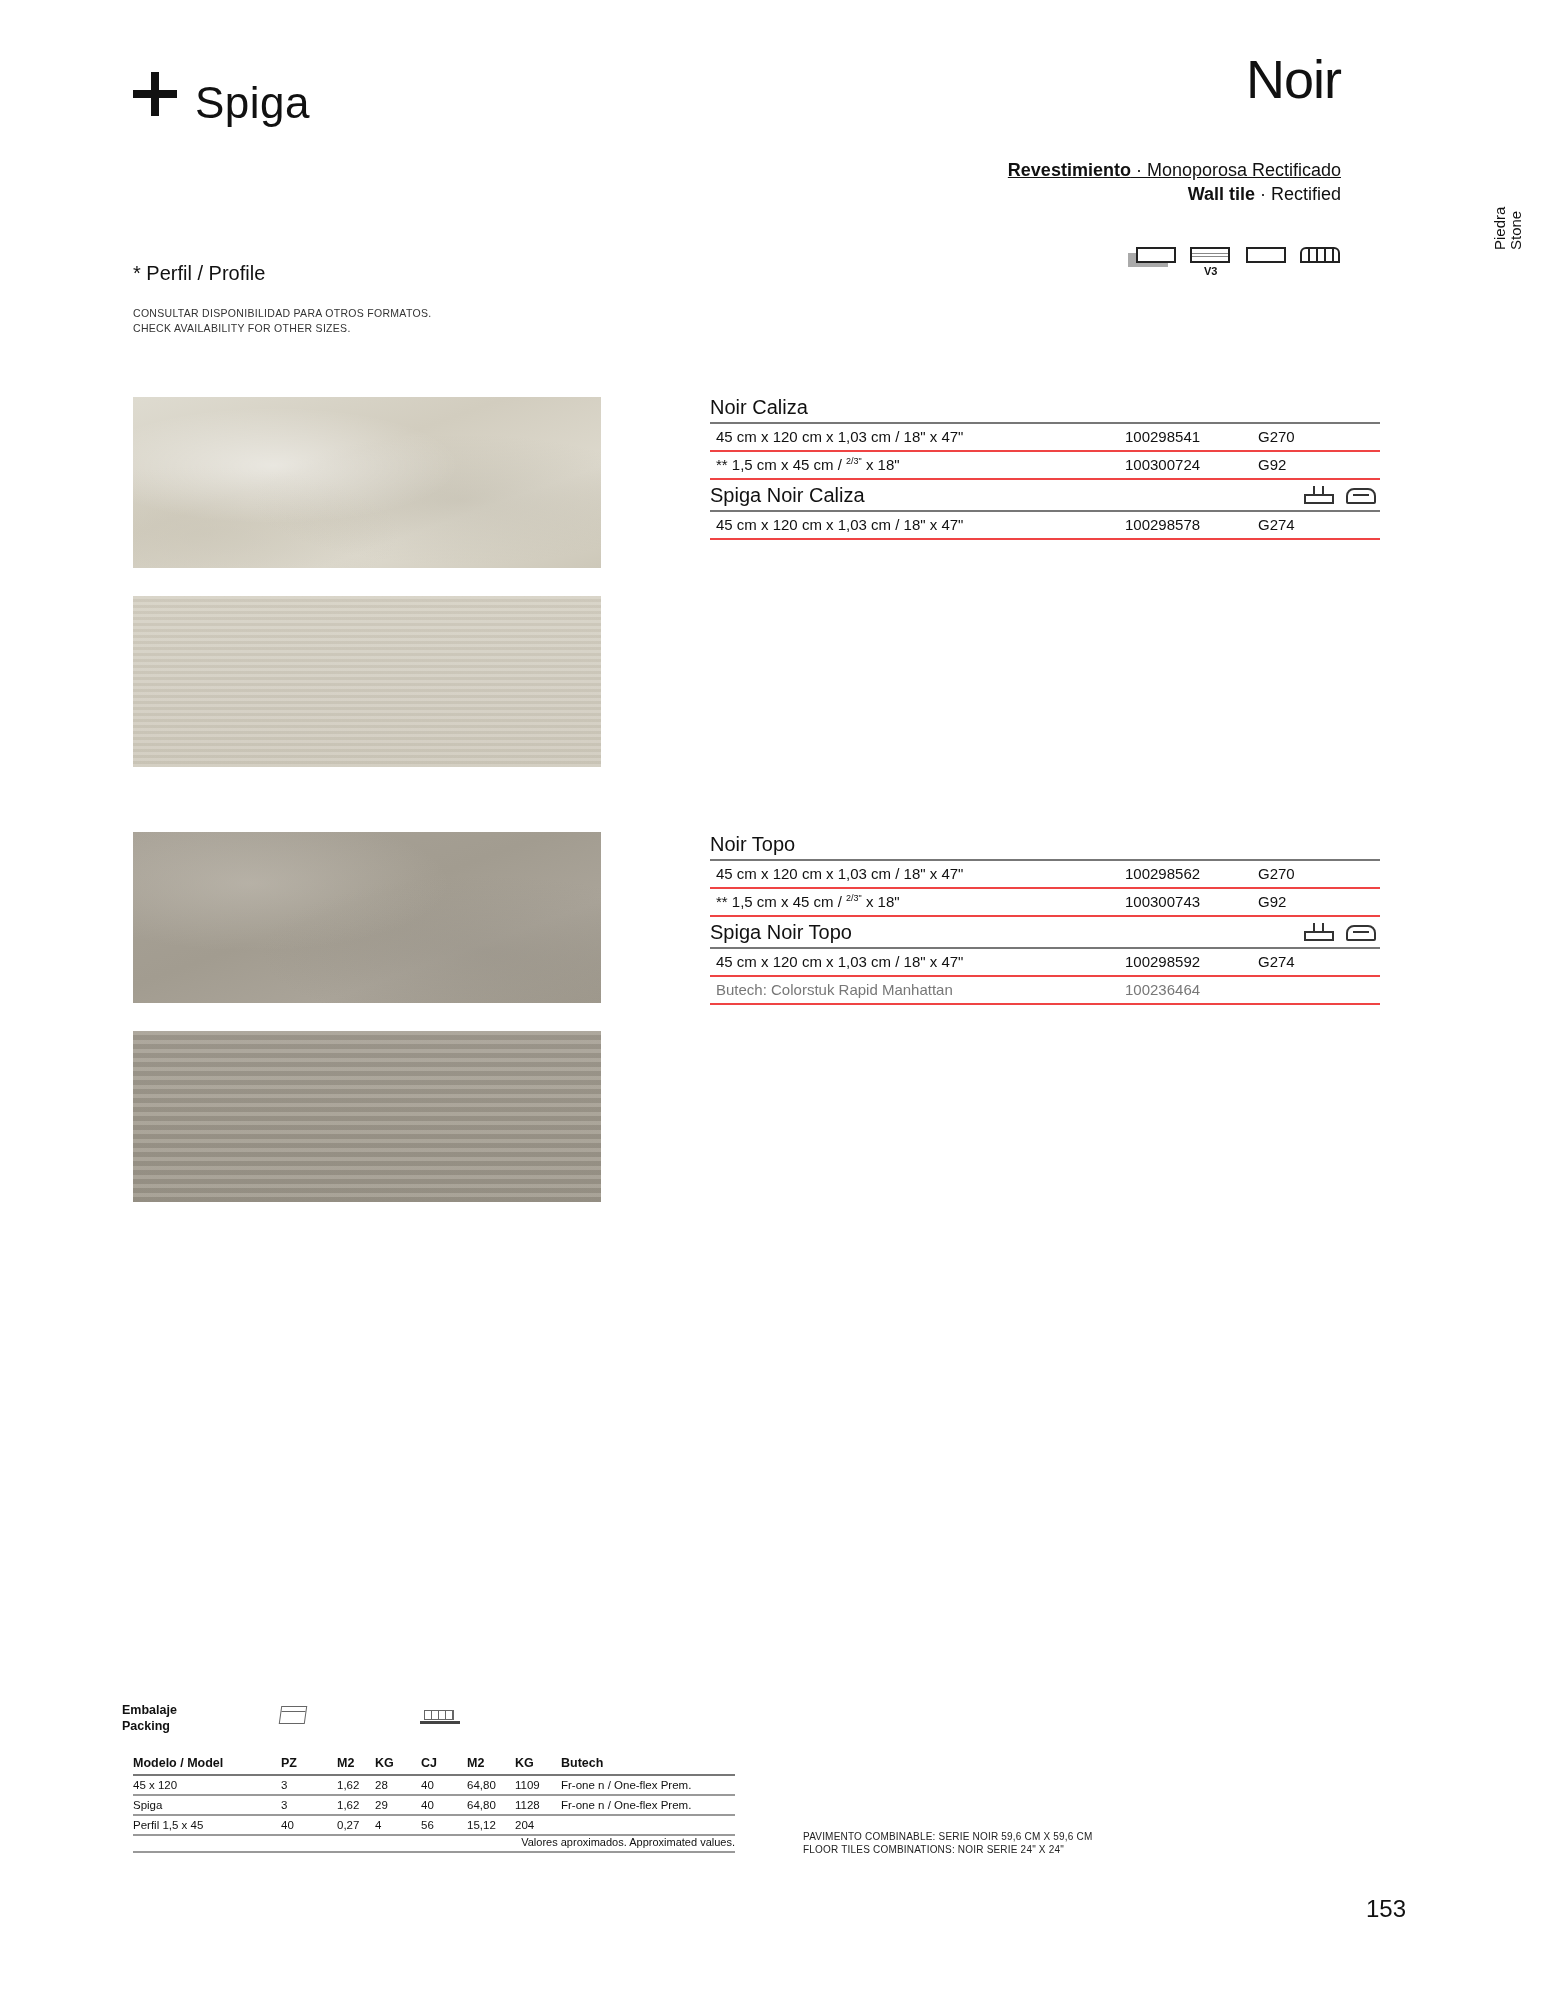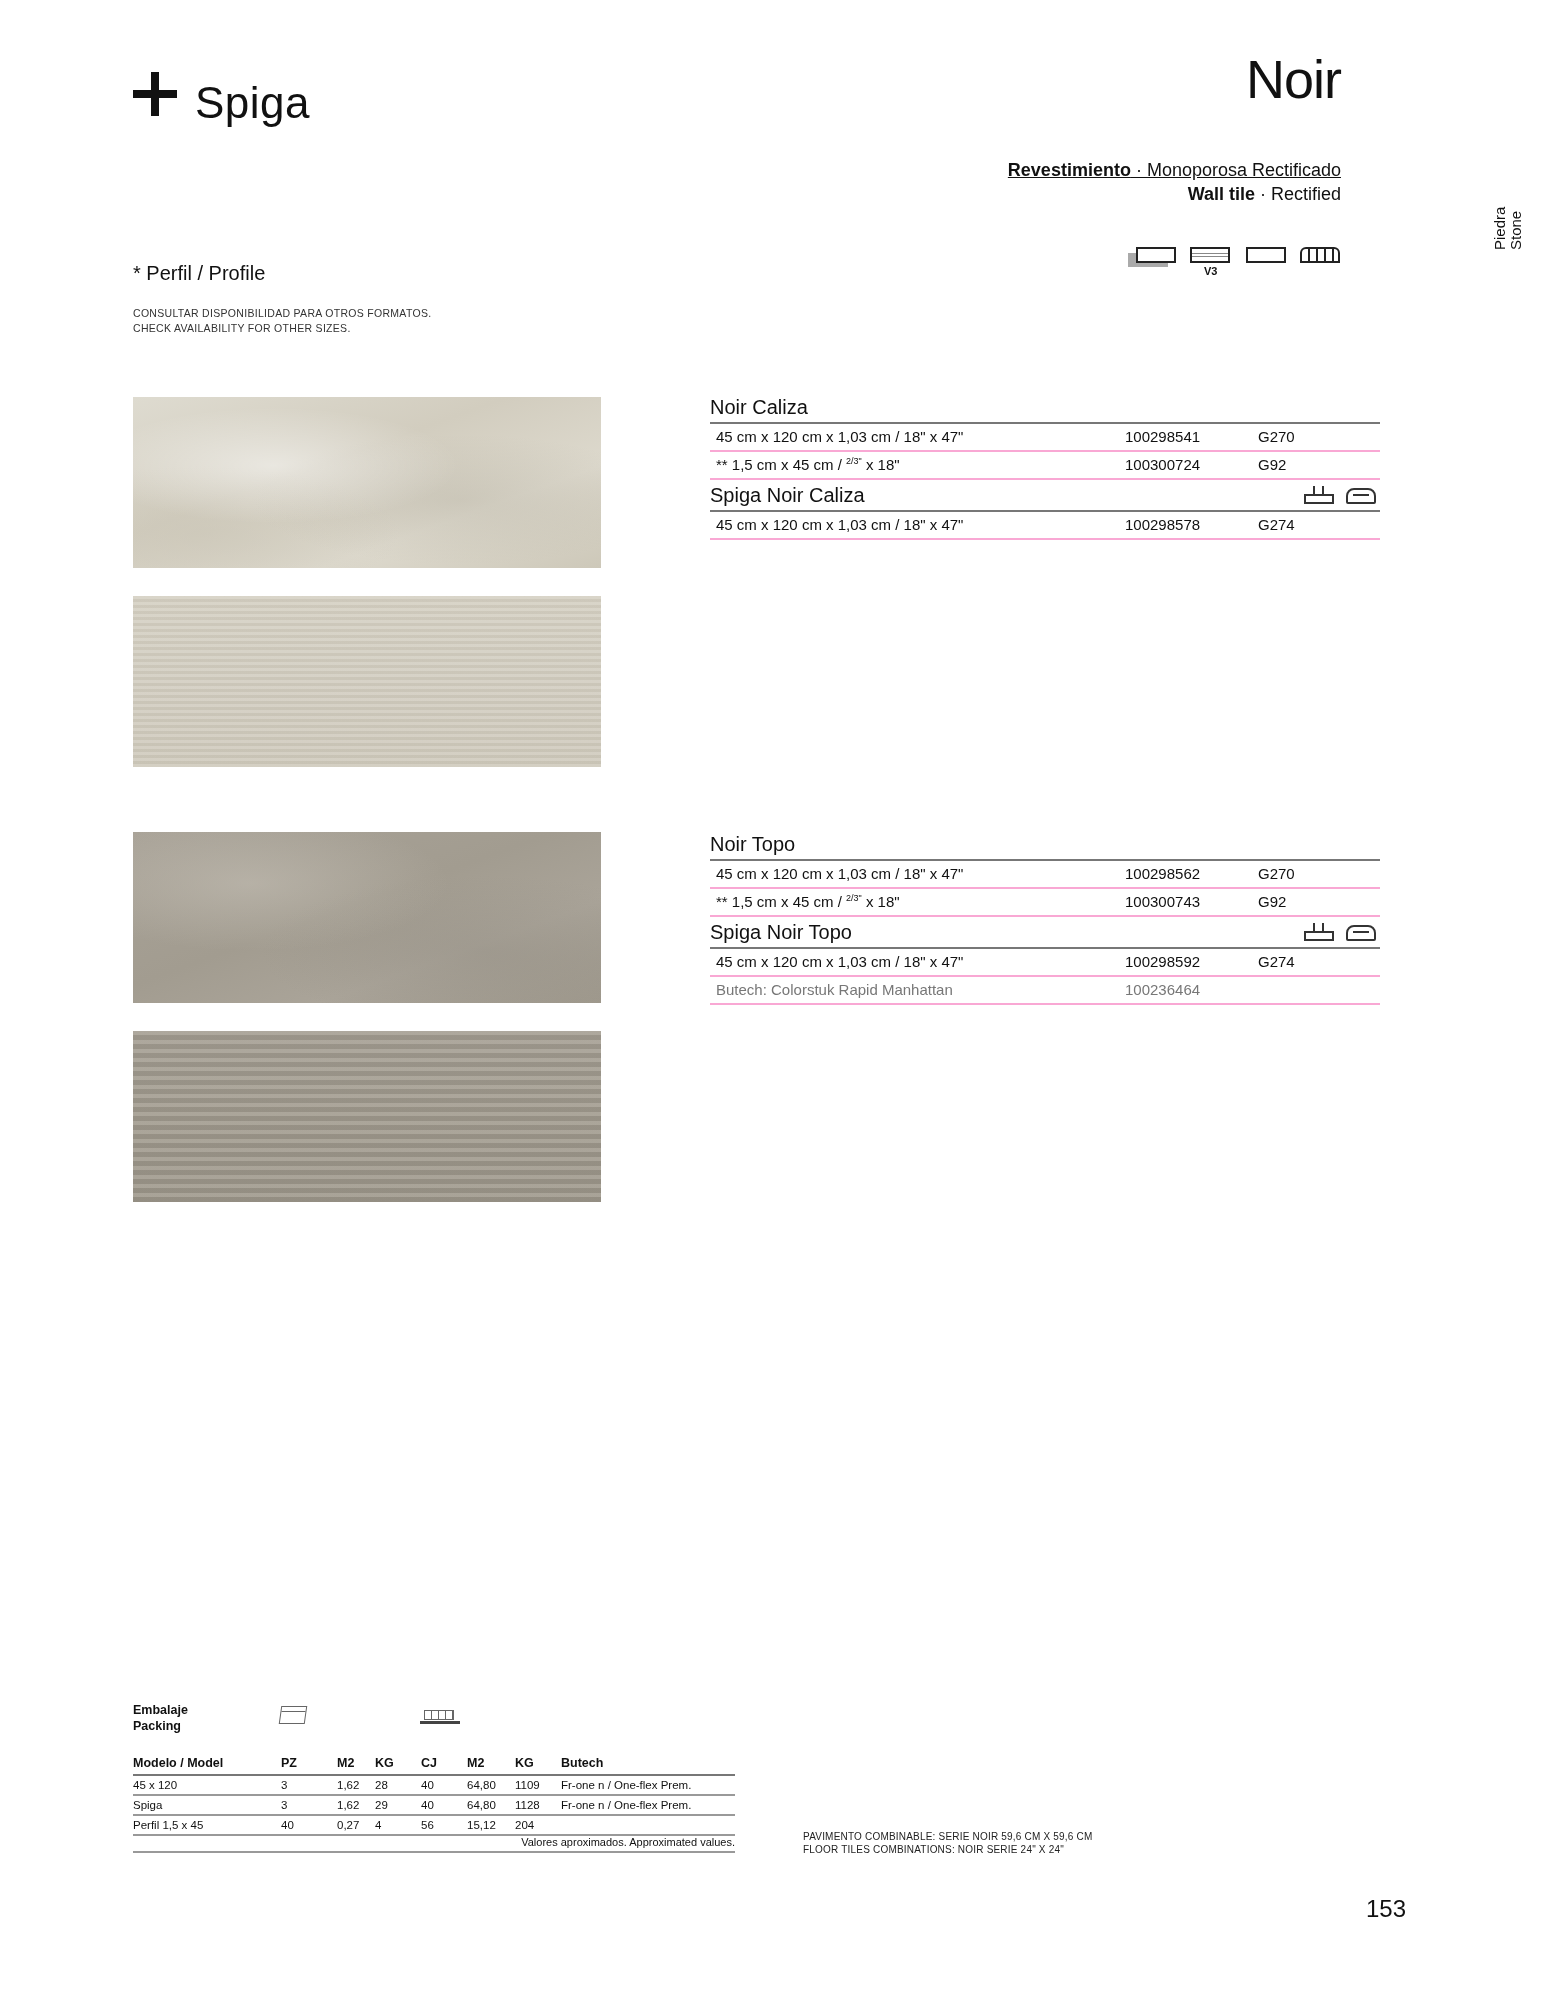--- a/index.html
+++ b/index.html
@@ -57,36 +57,36 @@
   .tile-topo-spiga { top: 1031px; background:
       repeating-linear-gradient(to bottom, rgba(190,185,175,0.35) 0 4px, rgba(120,115,105,0.25) 4px 9px),
       linear-gradient(180deg, #a59f94, #a19b8f 50%, #9d978b); }
 
   
   .product-block { left: 668px; width: 670px; margin-left: 42px; }
   .pb-caliza { top: 392px; }
   .pb-topo { top: 829px; }
   .p-name { font-size: 20px; font-weight: 500; height: 30px; line-height: 30px; position: relative; }
   .p-name.top { border-bottom: 2px solid #777; }
-  .p-row { height: 26px; line-height: 26px; font-size: 15px; border-bottom: 2px solid #f9a8d4; position: relative; padding-left: 6px; text-decoration: underline; }
+  .p-row { height: 26px; line-height: 26px; font-size: 15px; border-bottom: 2px solid #ef4444; position: relative; padding-left: 6px; text-decoration: underline; }
   .p-row.grey { color: #777; }
   .p-size { position: absolute; left: 6px; }
   .p-code { position: absolute; left: 415px; }
   .p-grp { position: absolute; left: 548px; }
   .sup { font-size: 9px; vertical-align: super; line-height: 0; }
   .p-icons { position: absolute; right: 0; top: 6px; height: 20px; width: 80px; }
   .bath-icon { position: absolute; left: 4px; top: 0; width: 30px; height: 18px; }
   .bath-icon .tub { position: absolute; left: 0; bottom: 0; width: 30px; height: 10px; border: 2px solid #333; box-sizing: border-box; }
   .bath-icon .a1, .bath-icon .a2 { position: absolute; top: 0; width: 2px; height: 8px; background: #333; }
   .bath-icon .a1 { left: 9px; } .bath-icon .a2 { left: 18px; }
   .sofa-icon { position: absolute; left: 46px; top: 2px; width: 30px; height: 16px; border: 2px solid #333; border-radius: 8px 8px 2px 2px; box-sizing: border-box; }
   .sofa-icon::after { content:""; position:absolute; left: 5px; right: 5px; bottom: 2px; height: 4px; border-top: 2px solid #333; }
 
   
-  .pack-label { left: 133px; top: 1702px; font-size: 12.5px; font-weight: 700; line-height: 16px; }
+  .pack-label { left: 122px; top: 1702px; font-size: 12.5px; font-weight: 700; line-height: 16px; }
   .box-icon { left: 280px; top: 1706px; width: 26px; height: 18px; border: 1.5px solid #666; box-sizing: border-box; transform: skewX(-8deg); }
   .box-icon::after { content:""; position:absolute; left: 0; right: 0; top: 4px; border-top: 1.5px solid #666; }
   .pallet-icon { left: 420px; top: 1710px; width: 42px; height: 16px; }
   .pallet-icon .boxes { position: absolute; left: 4px; top: 0; width: 30px; height: 10px; border: 1.5px solid #666; box-sizing: border-box;
     background: repeating-linear-gradient(to right, #fff 0 6px, #666 6px 7px); }
   .pallet-icon .base { position: absolute; left: 0; top: 11px; width: 40px; height: 3px; background: #444; }
 
   .pack-table { left: 133px; top: 1752px; width: 602px; font-size: 12px; border-collapse: collapse; }
   .pack-table th { text-align: left; font-weight: 700; font-size: 12.5px; height: 22px; border-bottom: 2px solid #777; padding: 0; }
   .pack-table td { height: 18px; border-bottom: 2px solid #999; padding: 0; font-size: 11.5px; }

